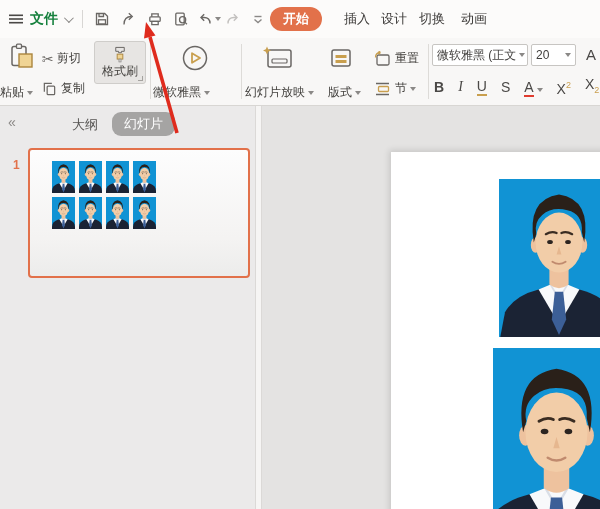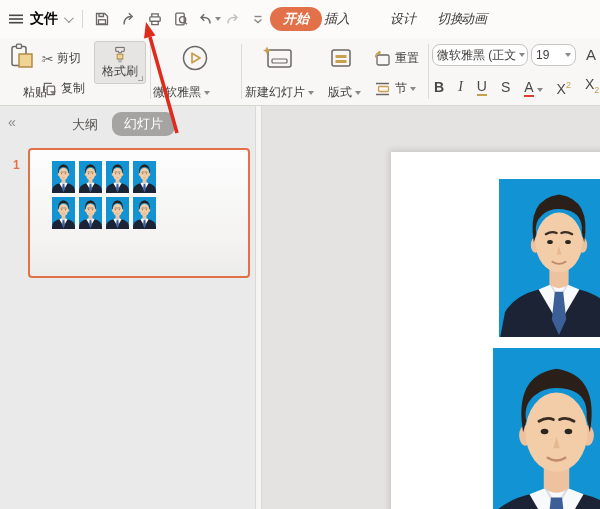--- a/index.html
+++ b/index.html
@@ -4,44 +4,44 @@
 <style>
   * { margin:0; padding:0; box-sizing:border-box; }
   html,body { font-family:"Liberation Sans","DejaVu Sans",sans-serif; }
   .app { position:relative; width:600px; height:509px; background:#fff; overflow:hidden;
          font-size:12px; color:#3f3d3b; user-select:none; }
 
   
   .titlebar { position:relative; height:38px; background:#fcfbfa; }
   .titlebar .item { position:absolute; top:0; height:38px; display:flex; align-items:center; }
   .menu-burger { left:8px; }
-  .file-label { left:30px; font-size:14px; font-weight:bold; color:#000000; }
+  .file-label { left:30px; font-size:14px; font-weight:bold; color:#15803d; }
   .file-chevron { left:64px; }
   .tb-divider { position:absolute; left:82px; top:10px; width:1px; height:18px; background:#d8d6d4; }
   .qat { position:absolute; top:7px; width:24px; height:24px; display:flex; align-items:center;
          justify-content:center; border-radius:3px; cursor:pointer; }
   .tab { position:absolute; top:7px; height:24px; display:flex; align-items:center; font-size:13px;
-         color:#3b3937; cursor:pointer;font-style:italic; }
+         color:#3b3937; cursor:pointer; }
   .tab.active { background:#e2714a; color:#fff; border-radius:12px; padding:0 13px; font-weight:bold; }
   .chev { display:inline-block; width:7px; height:7px; border-right:1.4px solid #8a8886;
           border-bottom:1.4px solid #8a8886; transform:rotate(45deg) translateY(-2px); }
   .caret { display:inline-block; width:0; height:0; border-left:3.5px solid transparent;
            border-right:3.5px solid transparent; border-top:4px solid #8a8886; margin-left:3px; }
 
   
   .ribbon { position:relative; height:68px; background:#f8f7f6; border-bottom:1px solid #d8d6d3; }
   .ribbon .abs { position:absolute; }
   .rlabel { font-size:12px; color:#44423f; white-space:nowrap; display:flex; align-items:center; }
   .rib-divider { position:absolute; top:6px; width:1px; height:55px; background:#dddbd8; }
   .fp-btn { left:94px; top:3px; width:52px; height:43px; background:#e7e5e3;
             border:1px solid #cfcdca; border-radius:3px; display:flex; flex-direction:column;
             align-items:center; justify-content:space-between; padding:4px 0 3px; cursor:pointer; }
   .corner-mark { position:absolute; right:2px; bottom:2px; width:5px; height:5px;
                  border-right:1.5px solid #a5a3a0; border-bottom:1.5px solid #a5a3a0; }
-  .combo { background:#fff; border:1px solid #c7c5c2; border-radius:8px; display:flex;
+  .combo { background:#fff; border:1px solid #c7c5c2; border-radius:2px; display:flex;
            align-items:center; justify-content:space-between; padding:0 4px; height:22px;
            font-size:12px; color:#3f3d3b; cursor:pointer; white-space:nowrap; overflow:hidden; }
   .fmt-row { display:flex; align-items:center; gap:14px; font-size:14px; color:#4a4846; }
   .fmt-btn { cursor:pointer; line-height:16px; }
   .u-gold { border-bottom:2px solid #c99f4e; }
   .a-red  { border-bottom:2px solid #e03c2f; }
   sup.gold, sub.gold { color:#c99f4e; font-size:9px; }
 
   
   .bodyrow { position:relative; height:403px; display:flex; }
@@ -161,36 +161,36 @@
         </svg>
     </span>
     <span class="qat" style="left:246px">
       <svg class="icon16" viewBox="0 0 16 16" fill="none" stroke="#8a8886" stroke-width="1.4">
           <path d="M4.5 5.5h7"></path>
           <path d="M4.5 8.5 L8 11.5 L11.5 8.5"></path>
         </svg>
     </span>
 
     <span class="tab active" style="left:270px">开始</span>
-    <span class="tab" style="left:324px">插入</span>
-    <span class="tab" style="left:390px">设计</span>
-    <span class="tab" style="left:437px">切换</span>
+    <span class="tab" style="left:344px">插入</span>
+    <span class="tab" style="left:381px">设计</span>
+    <span class="tab" style="left:419px">切换</span>
     <span class="tab" style="left:461px">动画</span>
   </header>
 
   <div class="ribbon">
 
     <span class="abs" style="left:10px;top:5px">
       <svg width="24" height="26" viewBox="0 0 24 26" fill="none">
           <rect x="2" y="3.5" width="14" height="19" rx="2" stroke="#6a6764" stroke-width="1.5"></rect>
           <rect x="6.5" y="1.2" width="5" height="4.2" rx="1" fill="#f8f7f6" stroke="#6a6764" stroke-width="1.3"></rect>
           <rect x="9" y="11" width="13" height="13" fill="#f0d494" stroke="#ab853d" stroke-width="1.4"></rect>
         </svg>
     </span>
-    <span class="abs rlabel" style="left:23px;top:46px">
+    <span class="abs rlabel" style="left:0;top:46px">
         <span>粘贴</span>
         <span class="caret"></span>
       </span>
 
     <span class="abs rlabel" style="left:42px;top:12px">
       <span style="color:#6a6764;font-size:14px;margin-right:3px">✂</span>
       <span>剪切</span>
     </span>
     <span class="abs rlabel" style="left:42px;top:42px">
       <svg width="15" height="15" viewBox="0 0 16 16" fill="none" stroke="#6a6764" stroke-width="1.3" style="margin-right:4px">
@@ -226,21 +226,21 @@
     <span class="rib-divider" style="left:241px"></span>
 
     <span class="abs" style="left:262px;top:7px">
       <svg width="32" height="26" viewBox="0 0 32 26" fill="none">
           <rect x="6" y="5" width="23" height="17" rx="2" stroke="#6a6764" stroke-width="1.5"></rect>
           <rect x="10" y="14" width="15" height="4" rx="1" stroke="#6a6764" stroke-width="1.2"></rect>
           <path d="M5 1.5 L6.2 4.3 L9 5.5 L6.2 6.7 L5 9.5 L3.8 6.7 L1 5.5 L3.8 4.3 Z" fill="#c99f4e"></path>
         </svg>
     </span>
     <span class="abs rlabel" style="left:245px;top:46px">
-        <span>新建幻灯片</span>
+        <span>幻灯片放映</span>
         <span class="caret"></span>
       </span>
 
     <span class="abs" style="left:329px;top:8px">
       <svg width="24" height="24" viewBox="0 0 24 24" fill="none">
           <rect x="3" y="4" width="18" height="16" rx="2" stroke="#6a6764" stroke-width="1.5"></rect>
           <rect x="6.5" y="9" width="11" height="3" fill="#c99f4e"></rect>
           <rect x="6.5" y="14" width="11" height="3" fill="#c99f4e"></rect>
         </svg>
     </span>
@@ -265,21 +265,21 @@
         <span class="caret"></span>
     </span>
 
     <span class="rib-divider" style="left:428px"></span>
 
     <div class="abs combo" style="left:432px;top:6px;width:96px">
       <span>微软雅黑 (正文</span>
         <span class="caret"></span>
     </div>
     <div class="abs combo" style="left:531px;top:6px;width:45px">
-      <span>19</span>
+      <span>20</span>
         <span class="caret"></span>
     </div>
     <span class="abs" style="left:586px;top:8px;font-size:15px;color:#4a4846">A</span>
 
     <div class="abs fmt-row" style="left:434px;top:38px">
       <span class="fmt-btn" style="font-weight:bold">B</span>
       <span class="fmt-btn" style="font-style:italic;font-family:'Liberation Serif',serif">I</span>
       <span class="fmt-btn u-gold">U</span>
       <span class="fmt-btn">S</span>
       <span class="fmt-btn"><span class="a-red">A</span><span class="caret"></span></span>

